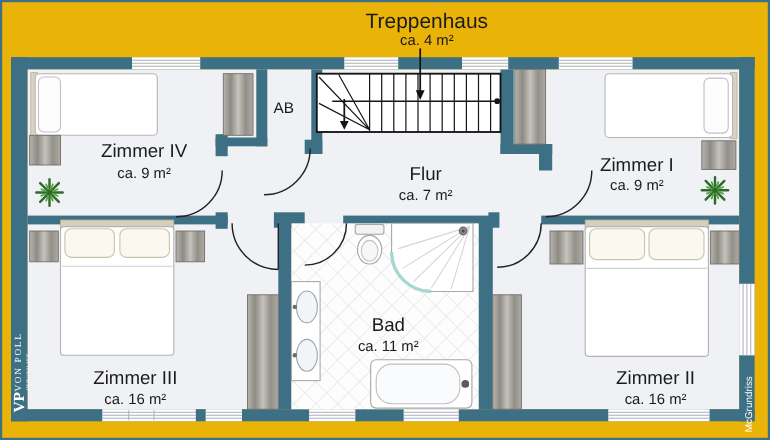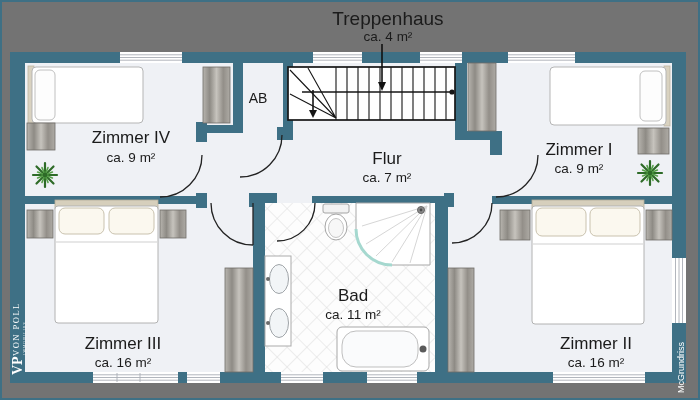--- a/index.html
+++ b/index.html
@@ -1,16 +1,16 @@
 <!DOCTYPE html>
 <html><head>
 <meta charset="utf-8">
 <style>
   html,body{margin:0;padding:0;background:#fff;}
-  .stage{position:relative;width:700px;height:400px;background:#737373;overflow:hidden;}
+  .stage{position:relative;width:700px;height:400px;background:#eab308;overflow:hidden;}
   svg{display:block;}
   svg text{font-family:"Liberation Sans", sans-serif;fill:#1b1b1b;}
   .room-name{font-size:17px;}
   .room-area{font-size:13.5px;}
   .plan-title{font-size:19px;}
   .ab-label{font-size:14px;}
   .credit-text{font-size:9px;fill:#ffffff;font-family:"Liberation Sans",sans-serif;}
   .logo-mono{font-size:14px;font-weight:bold;fill:#ffffff;font-family:"Liberation Serif",serif;}
   .logo-name{font-size:8.5px;letter-spacing:1.5px;fill:#ffffff;font-family:"Liberation Serif",serif;}
   .logo-sub{font-size:3.8px;letter-spacing:1.1px;fill:#ffffff;font-family:"Liberation Serif",serif;}

